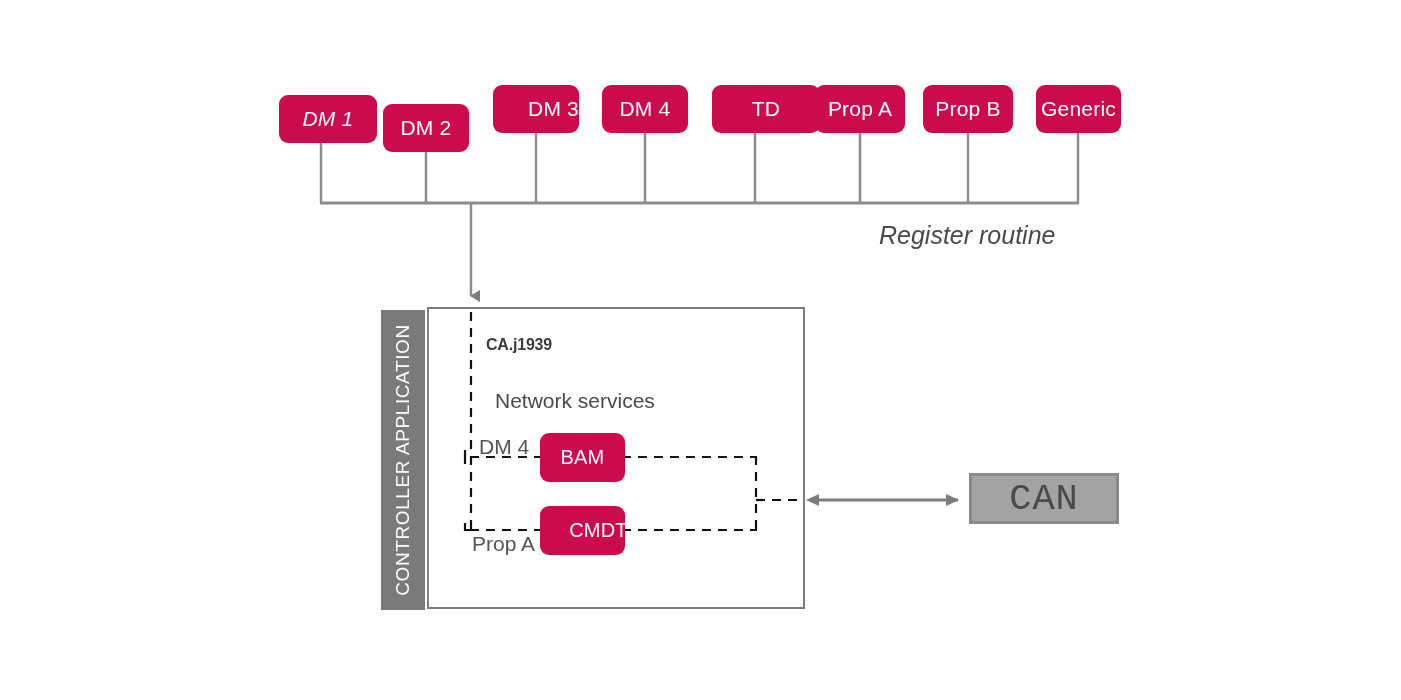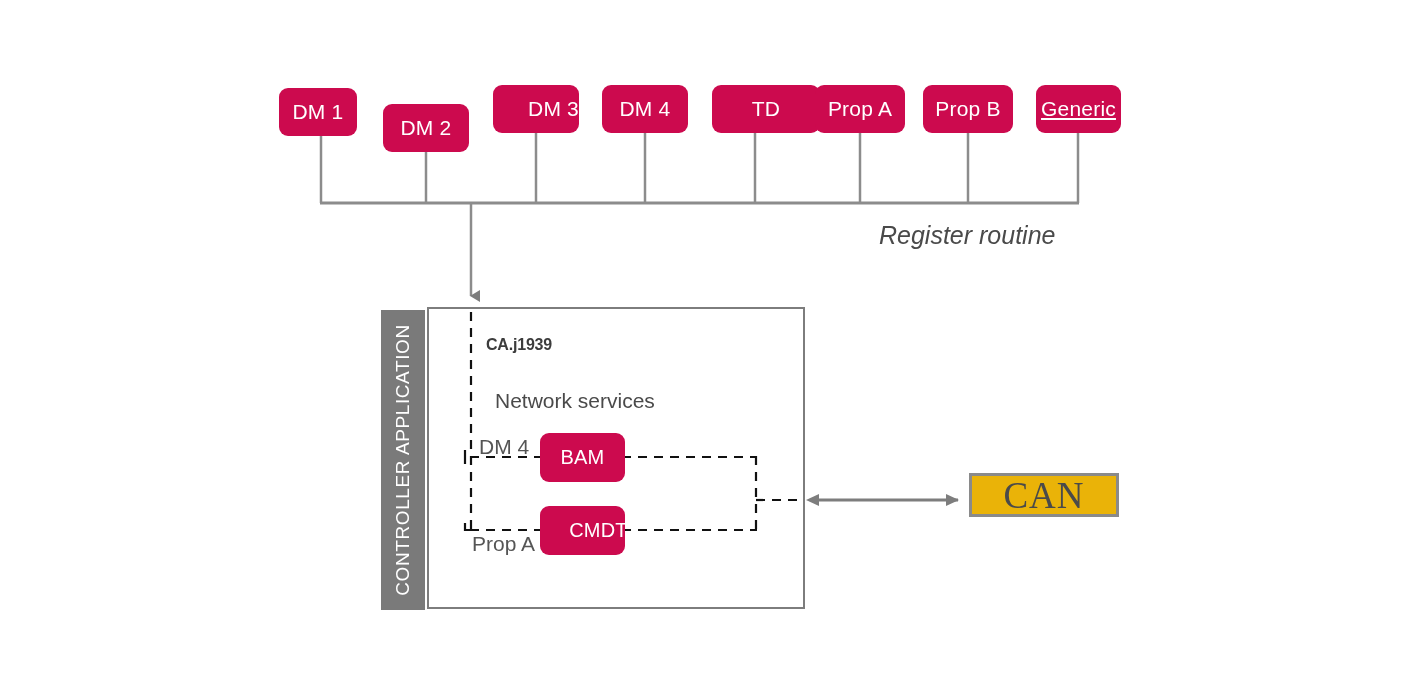--- a/index.html
+++ b/index.html
@@ -83,30 +83,30 @@
     border: 2px solid #7d7d7d;
     background: transparent;
     box-sizing: border-box;
   }
   
   .can-box {
     position: absolute;
     left: 969px;
     top: 473px;
     width: 150px;
-    height: 44px;
-    background: #eab308;
+    height: 51px;
+    background: #a3a3a3;
     border: 3px solid #8a8a8a;
     box-sizing: border-box;
     display: flex;
     align-items: center;
     justify-content: center;
     color: #4a4a4a;
     font-size: 37px;
-    font-family: Liberation Serif, serif;
+    font-family: Liberation Mono, monospace;
     letter-spacing: 1px;
   }
   
   .txt {
     position: absolute;
     white-space: nowrap;
     user-select: none;
   }
   .t-register {
     left: 879px;
@@ -194,42 +194,42 @@
     </g>
 
     <g stroke="#111111" stroke-width="2.2" fill="none">
       <path d="M465,450 L465,464"></path>
       <path d="M465,523 L465,530 L472,530"></path>
     </g>
 
     <line x1="818" y1="500" x2="958" y2="500" stroke="#7d7d7d" stroke-width="3" marker-start="url(#arrowLeft)" marker-end="url(#arrowRight)"></line>
   </svg>
 
-  <div class="pill pill-top" style="left:279px; top:88px; width:78px;">
+  <div class="pill pill-top" style="left:279px; top:95px; width:98px;font-style:italic;">
     <span>DM 1</span>
   </div>
   <div class="pill pill-top" style="left:383px; top:85px; width:86px;margin-top:19px;">
     <span>DM 2</span>
   </div>
   <div class="pill pill-top" style="left:493px; top:85px; width:86px;justify-content:flex-end;">
     <span>DM 3</span>
   </div>
   <div class="pill pill-top" style="left:602px; top:85px; width:86px;">
     <span>DM 4</span>
   </div>
   <div class="pill pill-top" style="left:712px; top:85px; width:108px;">
     <span>TD</span>
   </div>
   <div class="pill pill-top" style="left:815px; top:85px; width:90px;">
     <span>Prop A</span>
   </div>
   <div class="pill pill-top" style="left:923px; top:85px; width:90px;">
     <span>Prop B</span>
   </div>
-  <div class="pill pill-top" style="left:1036px; top:85px; width:85px;text-decoration:underline;">
+  <div class="pill pill-top" style="left:1036px; top:85px; width:85px;">
     <span>Generic</span>
   </div>
 
   <div class="txt t-register">Register routine</div>
 
   <div class="ca-band">
     <span class="ca-band-text">CONTROLLER APPLICATION</span>
   </div>
 
   <div class="ca-box"></div>

